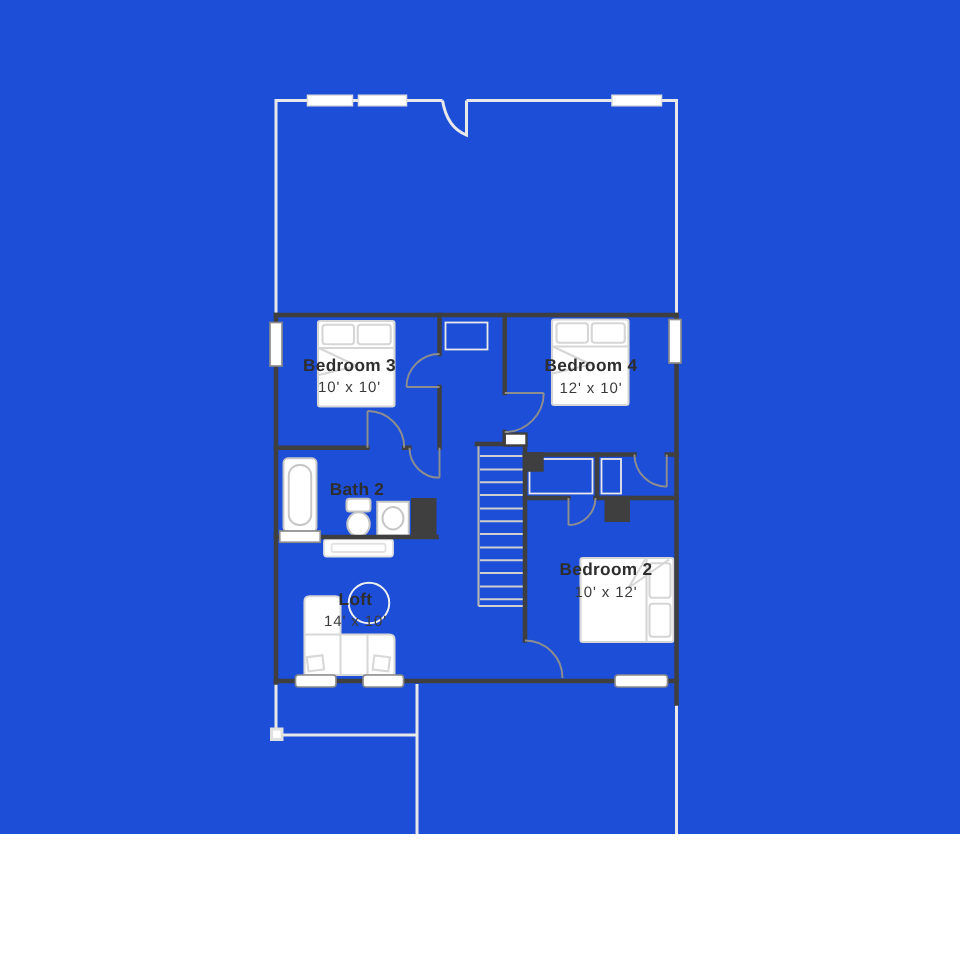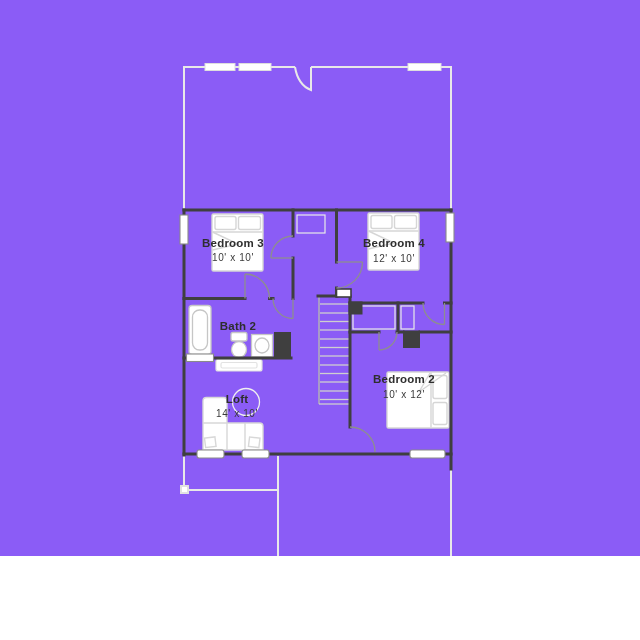--- a/index.html
+++ b/index.html
@@ -1,19 +1,19 @@
 <!DOCTYPE html>
 <html><head>
 <meta charset="utf-8">
 <style>
   html,body{margin:0;padding:0;background:#ffffff;}
   .stage{
     position:relative;
     width:640px;height:556px;
-    background:#8b5cf6;
+    background:#1d4ed8;
     overflow:hidden;
     font-family:"Liberation Sans", sans-serif;
   }
   svg{display:block;}
   .room-name{
     font-family:"Liberation Sans", sans-serif;
     font-weight:700;
     font-size:11.5px;
     fill:#2e2e2e;
     letter-spacing:.2px;

